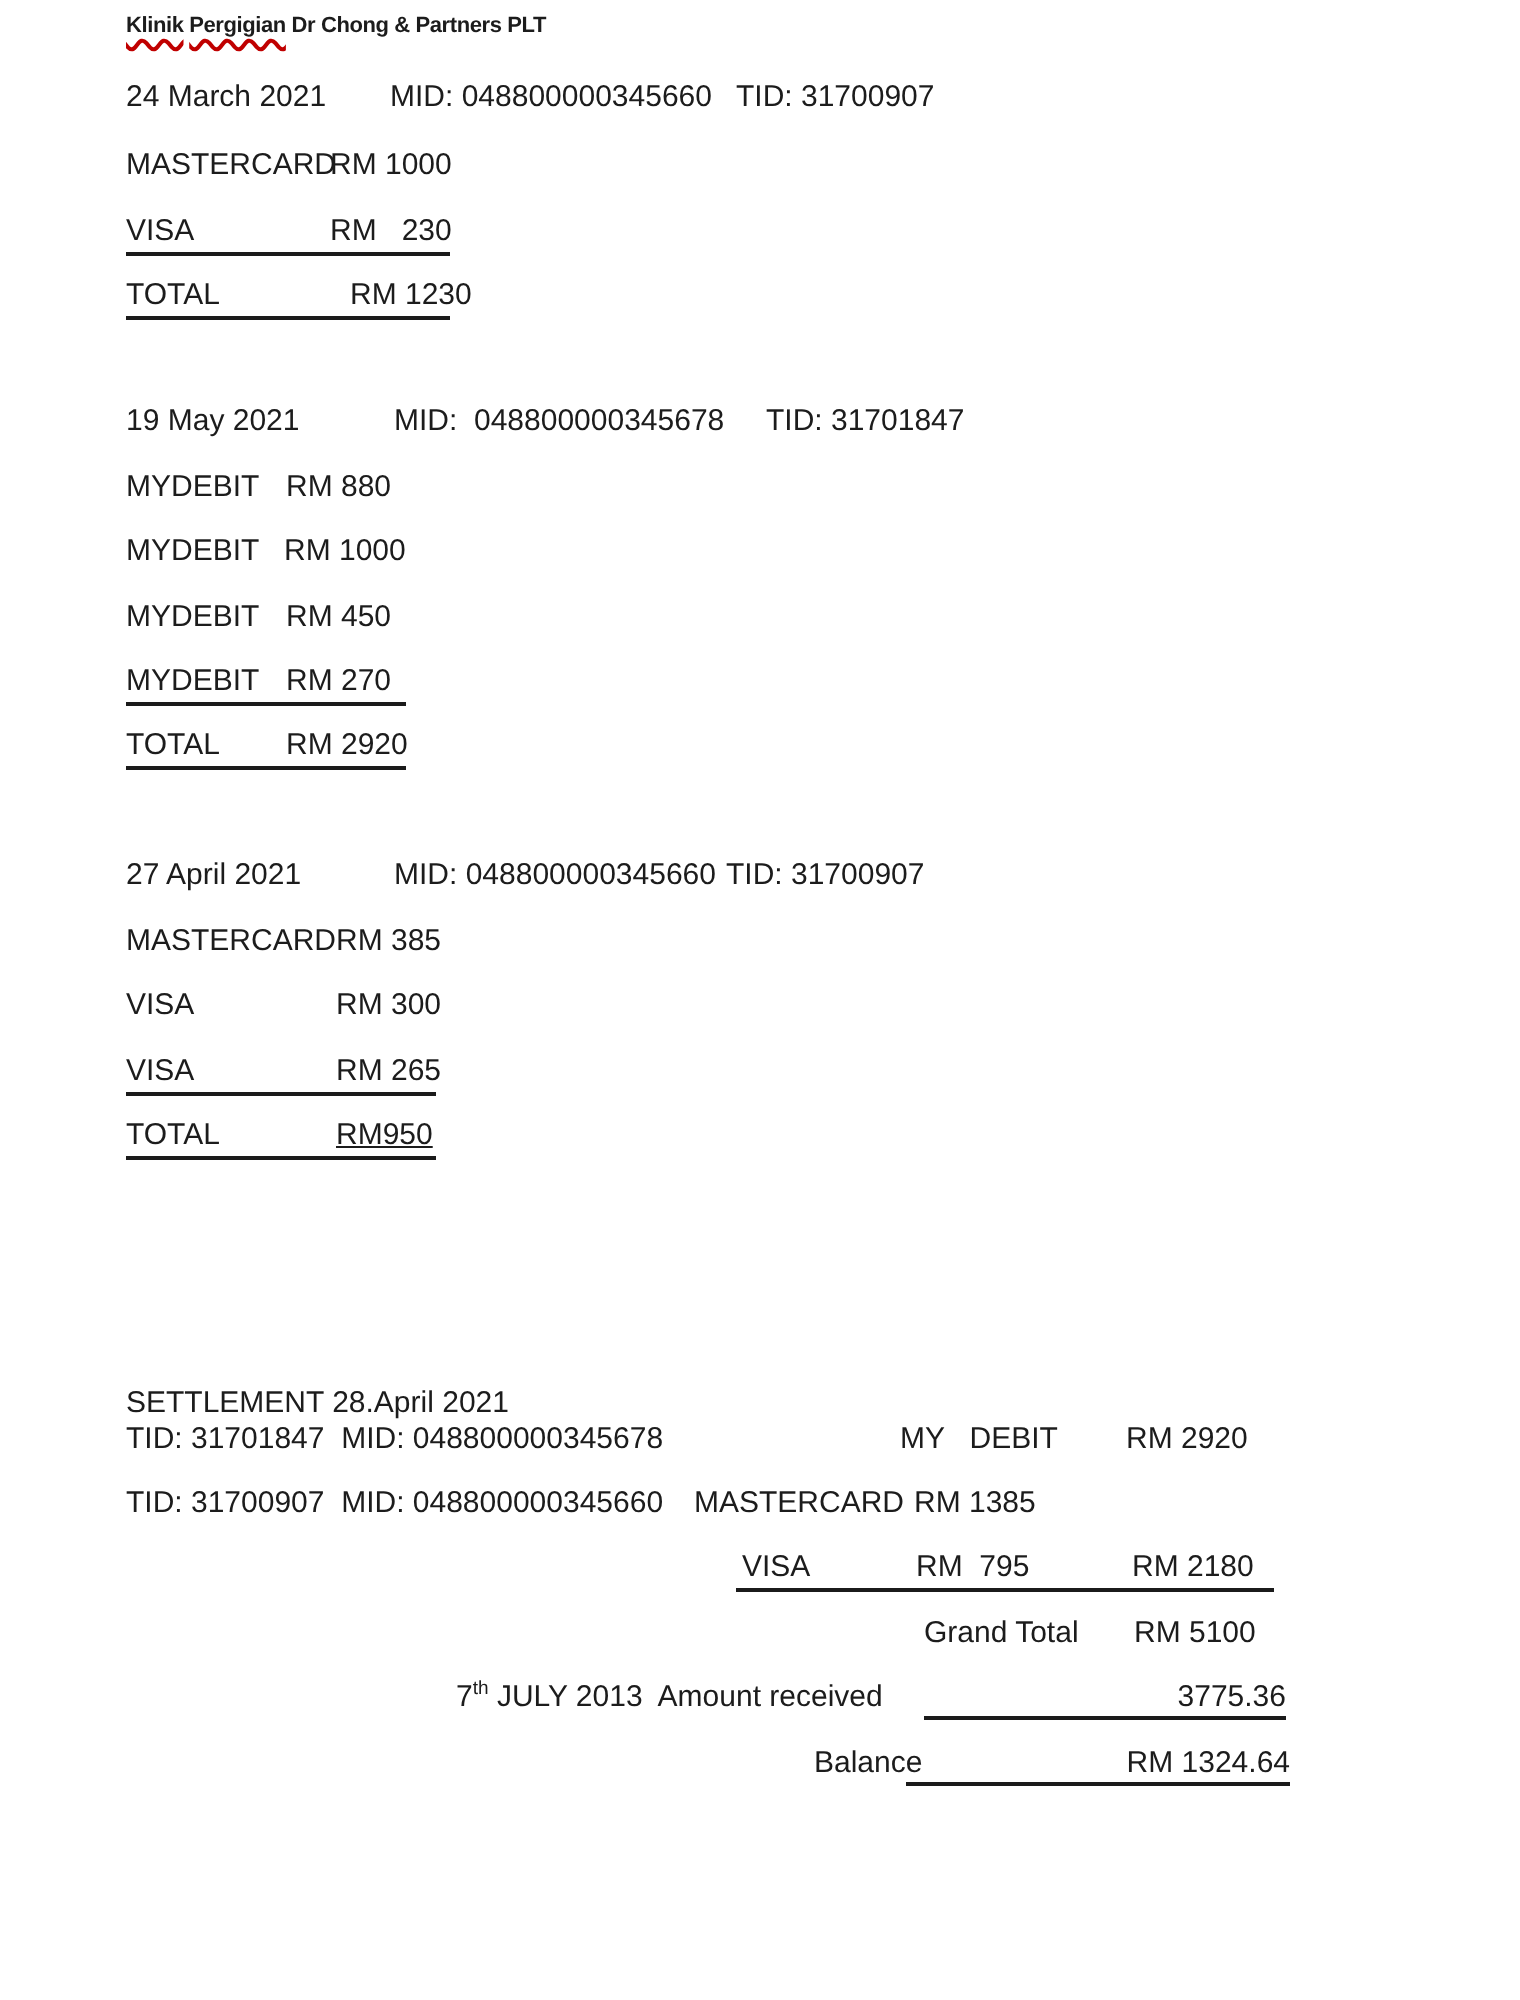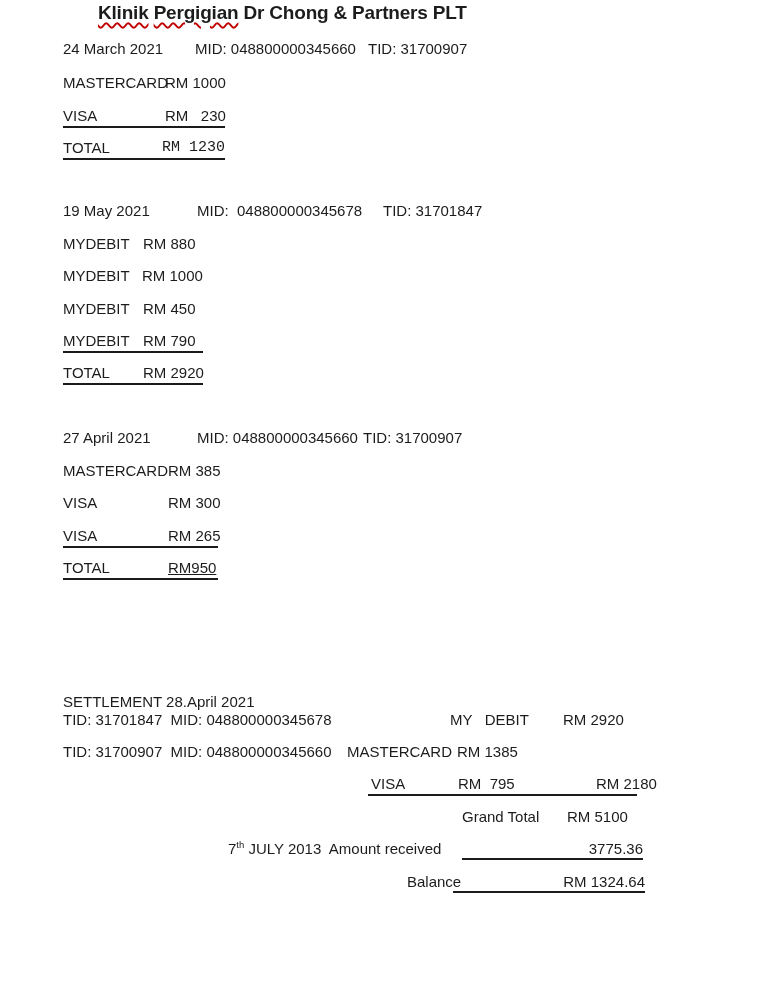--- a/index.html
+++ b/index.html
@@ -3,21 +3,21 @@
 <meta charset="utf-8">
 <style>
   html,body{margin:0;padding:0;background:#fff;}
   .page{
     position:relative;width:760px;height:1000px;background:#ffffff;
     font-family:"Liberation Sans",sans-serif;font-size:15px;color:#1c1c1c;
     overflow:hidden;
   }
   .ln{position:absolute;left:63px;height:20px;line-height:20px;white-space:pre;}
   .ln .at{position:absolute;top:0;left:0;white-space:pre;}
-  .title{font-weight:bold;font-size:19px;letter-spacing:-0.2px;margin-left:35px;}
+  .title{font-weight:bold;font-size:11px;letter-spacing:-0.2px;}
   .squig{
     text-decoration-line:underline;
     text-decoration-style:wavy;
     text-decoration-color:#c00000;
     text-decoration-thickness:2px;
     text-underline-offset:3px;
   }
   .ulrow{border-bottom:2px solid #1b1b1b;}
   .ulblock{
     position:absolute;top:0;height:19px;line-height:19px;
@@ -40,21 +40,21 @@
   <div class="ln" style="top:73px;">
     <span class="at" style="left:0;">MASTERCARD</span>
     <span class="at" style="left:102px;">RM 1000</span>
   </div>
   <div class="ln ulrow" style="top:106px;width:162px;">
     <span class="at" style="left:0;">VISA</span>
     <span class="at" style="left:102px;">RM   230</span>
   </div>
   <div class="ln ulrow" style="top:138px;width:162px;">
     <span class="at" style="left:0;">TOTAL</span>
-    <span class="at" style="left:99px;font-family:Liberation Mono, monospace;">RM 1230</span>
+    <span class="at" style="left:112px;">RM 1230</span>
   </div>
 
   <div class="ln" style="top:201px;">
     <span class="at" style="left:0;">19 May 2021</span>
     <span class="at" style="left:134px;">MID:  048800000345678</span>
     <span class="at" style="left:320px;">TID: 31701847</span>
   </div>
   <div class="ln" style="top:234px;">
     <span class="at" style="left:0;">MYDEBIT</span>
     <span class="at" style="left:80px;">RM 880</span>
@@ -62,21 +62,21 @@
   <div class="ln" style="top:266px;">
     <span class="at" style="left:0;">MYDEBIT</span>
     <span class="at" style="left:79px;">RM 1000</span>
   </div>
   <div class="ln" style="top:299px;">
     <span class="at" style="left:0;">MYDEBIT</span>
     <span class="at" style="left:80px;">RM 450</span>
   </div>
   <div class="ln ulrow" style="top:331px;width:140px;">
     <span class="at" style="left:0;">MYDEBIT</span>
-    <span class="at" style="left:80px;">RM 790</span>
+    <span class="at" style="left:80px;">RM 270</span>
   </div>
   <div class="ln ulrow" style="top:363px;width:140px;">
     <span class="at" style="left:0;">TOTAL</span>
     <span class="at" style="left:80px;">RM 2920</span>
   </div>
 
   <div class="ln" style="top:428px;">
     <span class="at" style="left:0;">27 April 2021</span>
     <span class="at" style="left:134px;">MID: 048800000345660</span>
     <span class="at" style="left:300px;">TID: 31700907</span>
@@ -109,21 +109,21 @@
 
   <div class="ln" style="top:742px;">
     <span class="at" style="left:0;text-align:center;">TID: 31700907  MID: 048800000345660</span>
     <span class="at" style="left:284px;">MASTERCARD</span>
     <span class="at" style="left:394px;">RM 1385</span>
   </div>
 
   <div class="ln ulrow" style="top:774px;left:368px;width:269px;">
     <span class="at" style="left:3px;">VISA</span>
     <span class="at" style="left:90px;">RM  795</span>
-    <span class="at" style="left:198px;margin-left:30px;">RM 2180</span>
+    <span class="at" style="left:198px;">RM 2180</span>
   </div>
 
   <div class="ln" style="top:807px;">
     <span class="at" style="left:399px;">Grand Total</span>
     <span class="at" style="left:504px;">RM 5100</span>
   </div>
 
   <div class="ln" style="top:839px;">
     <span class="at" style="left:165px;"><span>7</span><sup>th</sup><span> JULY 2013  Amount received</span></span>
     <span class="ulblock" style="left:399px;width:181px;">3775.36</span>

